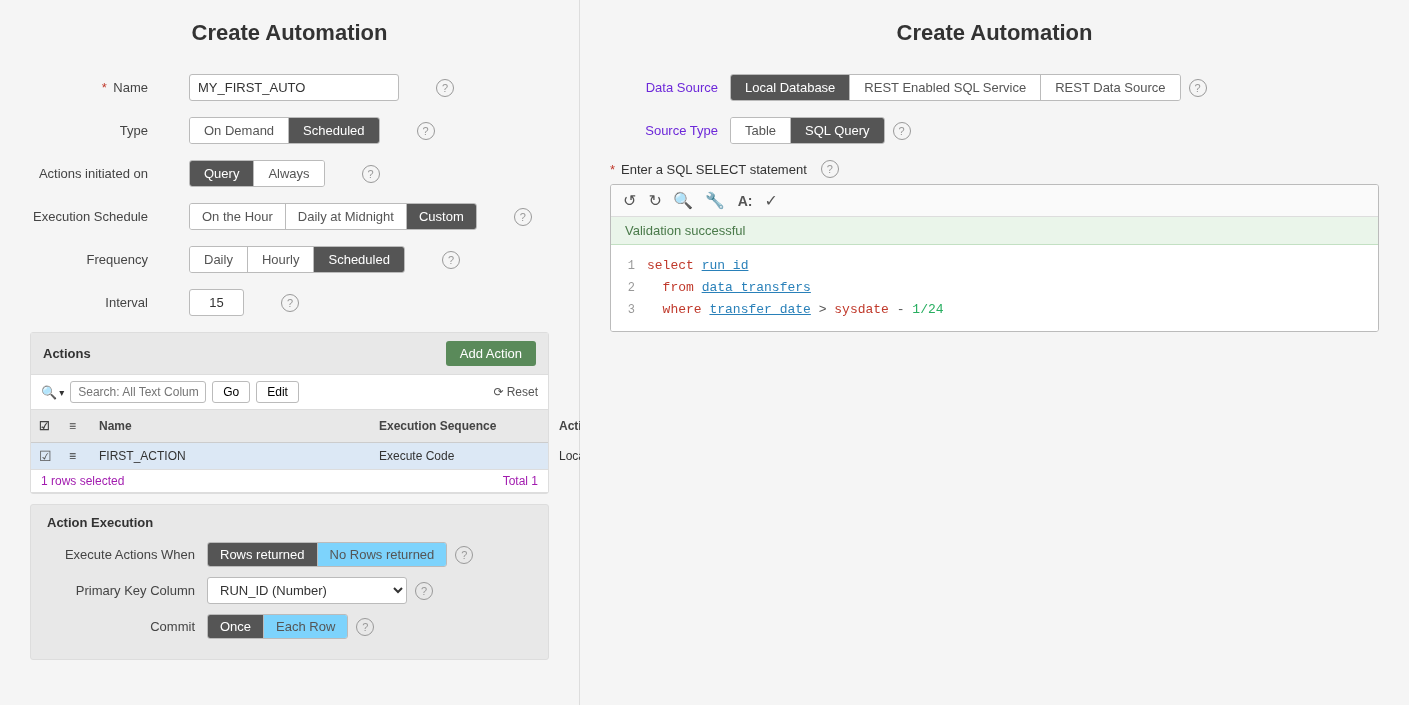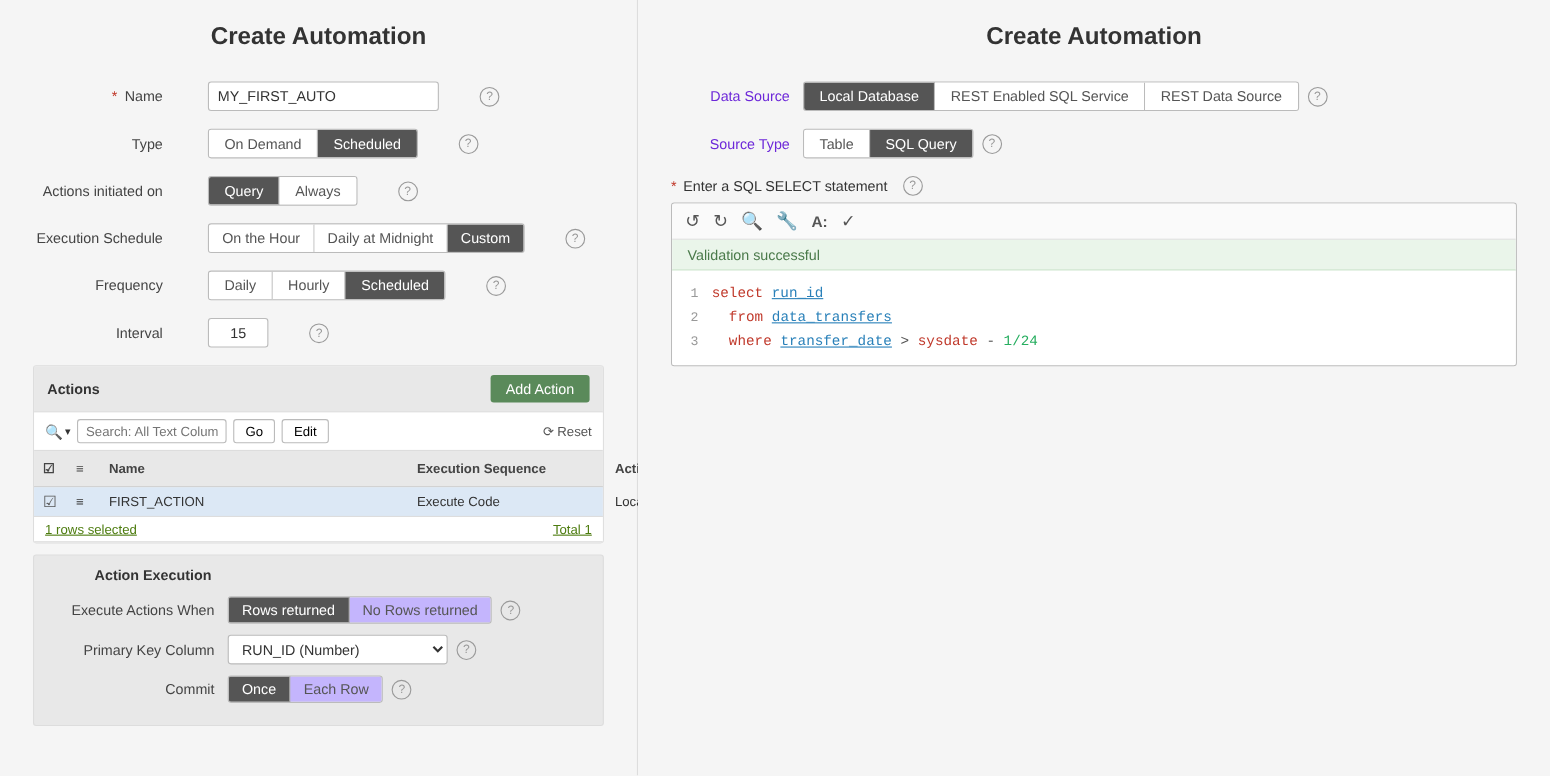--- a/index.html
+++ b/index.html
@@ -246,32 +246,30 @@
       font-size: 12px;
       color: #333;
     }
     .checkbox-icon {
       color: #555;
       font-size: 14px;
     }
     .rows-selected {
       padding: 4px 10px;
       font-size: 12px;
-      color: #4d7c0f;
+      color: #a21caf;
       display: flex;
       justify-content: space-between;
       border-bottom: 1px solid #ddd;
       background: #fff;
-      text-decoration: underline;
     }
     .ae-title {
       font-weight: 600;
       font-size: 13px;
       margin-bottom: 12px;
-      margin-left: 39px;
     }
     .ae-row {
       display: flex;
       align-items: center;
       margin-bottom: 10px;
     }
     .ae-label {
       width: 160px;
       text-align: right;
       padding-right: 12px;
@@ -282,21 +280,21 @@
     .ae-group {
       display: flex;
       border: 1px solid #bbb;
       border-radius: 3px;
       overflow: hidden;
     }
     .ae-item {
       padding: 4px 12px;
       font-size: 13px;
       cursor: pointer;
-      background: #c4b5fd;
+      background: #7dd3fc;
       border: none;
       border-right: 1px solid #bbb;
       color: #555;
     }
     .ae-item:last-child { border-right: none; }
     .ae-item.active {
       background: #555;
       color: #fff;
       font-weight: 500;
     }

